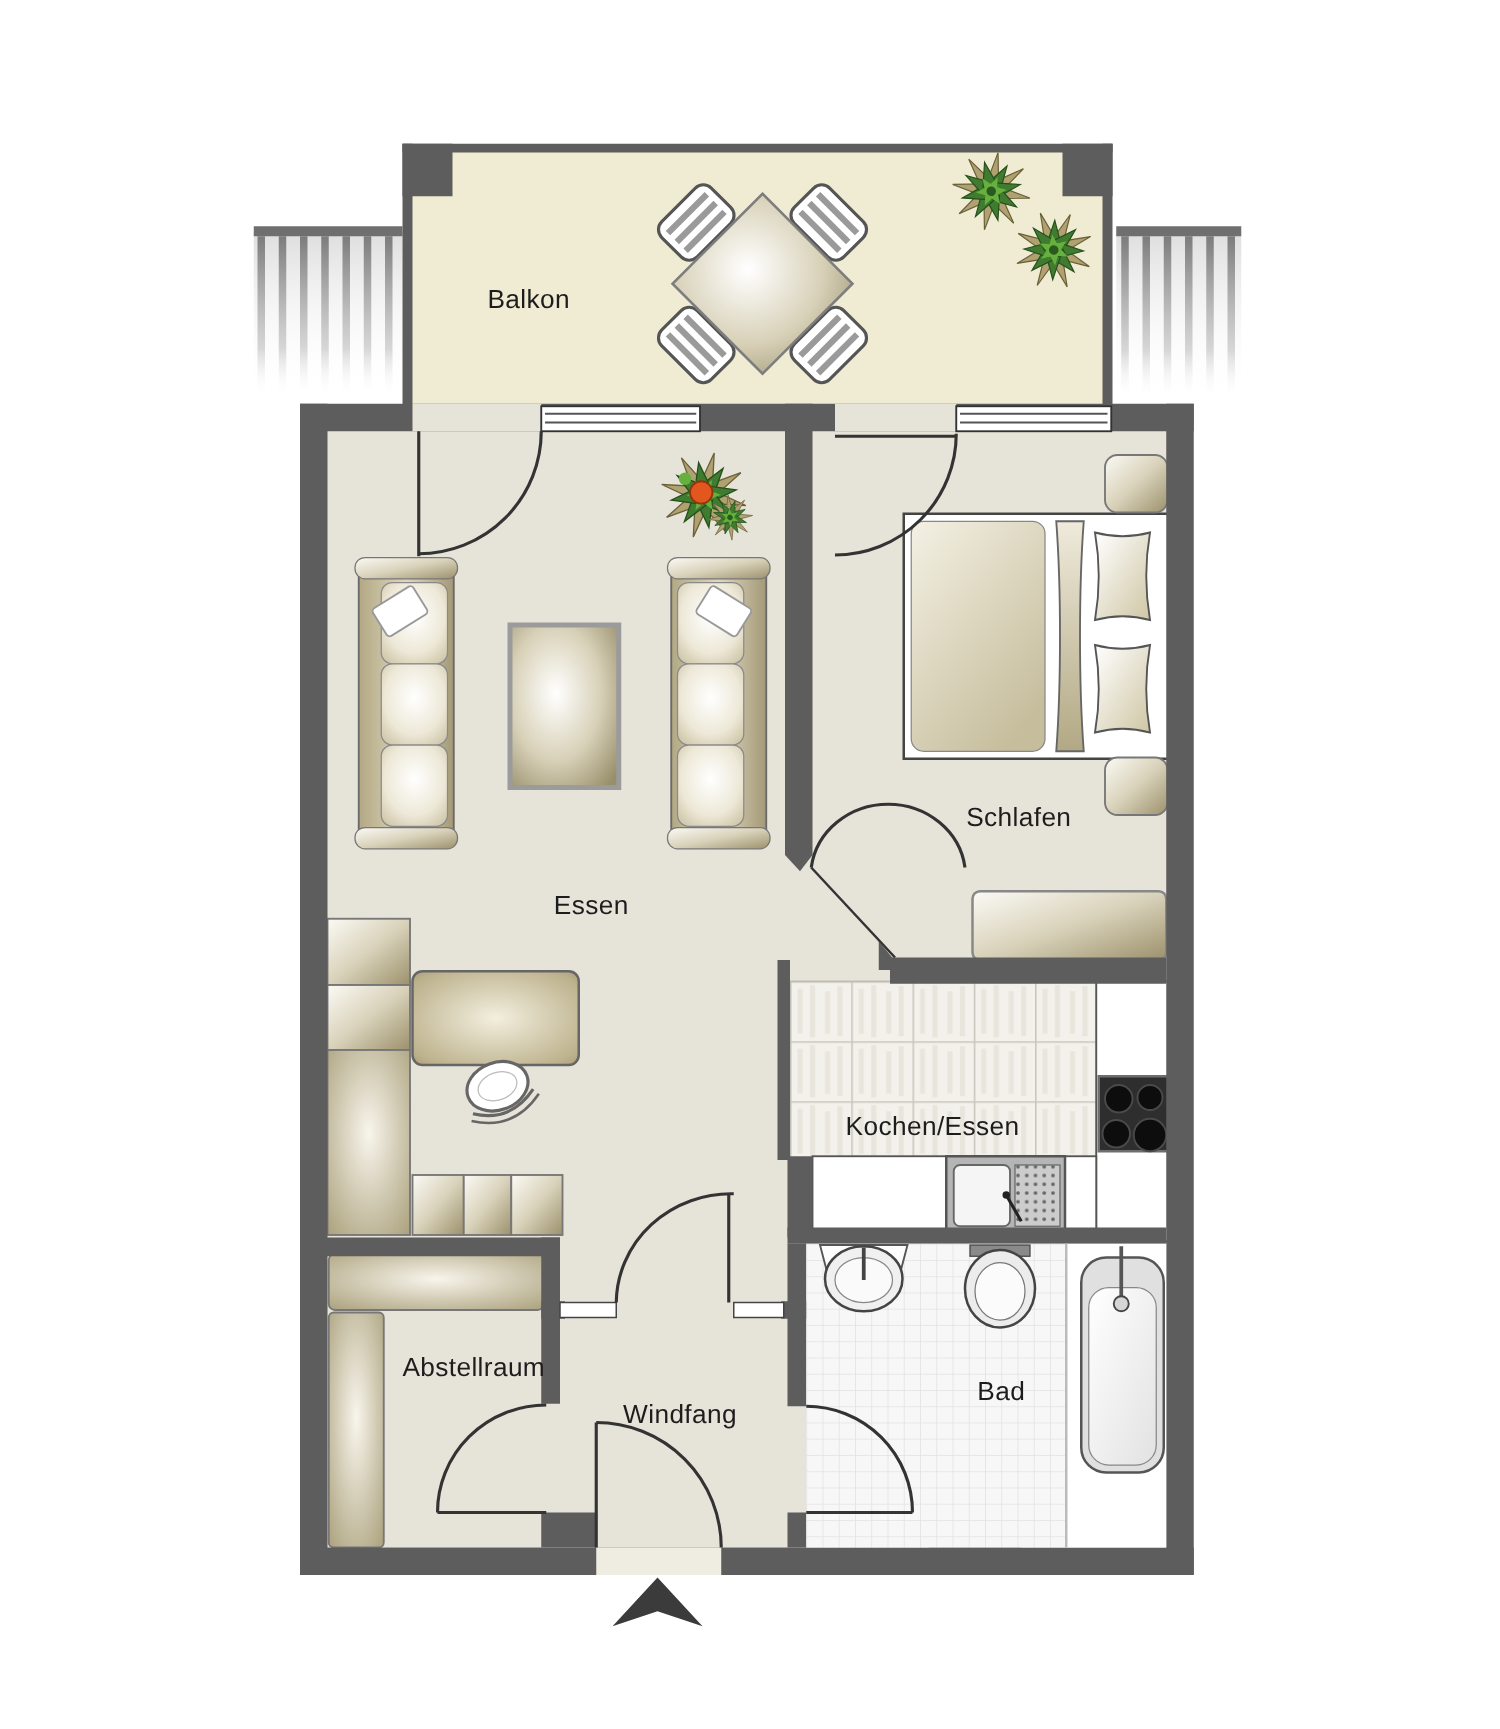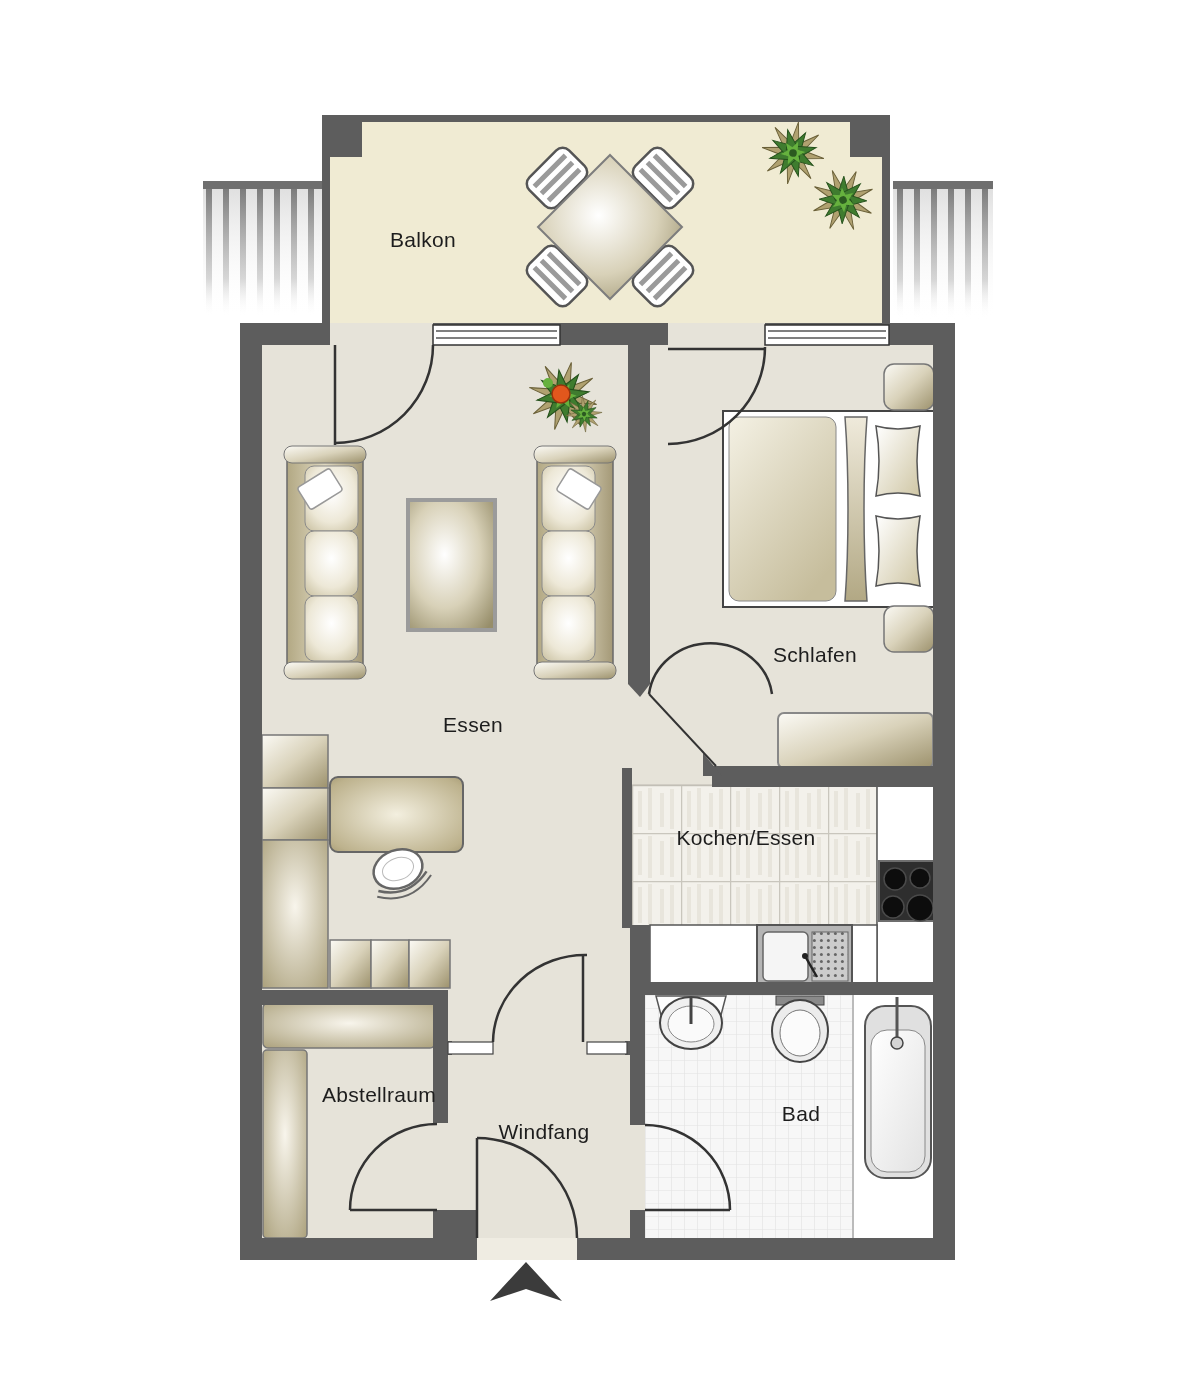--- a/index.html
+++ b/index.html
@@ -340,18 +340,18 @@
           <path d="M477,1138 A100,100 0 0 1 577,1238"></path>
     </g>
   </g>
 
   <polygon points="526,1262 562,1301 526,1289 490,1301" fill="#3b3b3b"></polygon>
 </svg>
 
 <div class="room-label" style="left:423px;top:240px;">Balkon</div>
 <div class="room-label" style="left:473px;top:725px;">Essen</div>
 <div class="room-label" style="left:815px;top:642px;margin-top:13px;">Schlafen</div>
-<div class="room-label" style="left:746px;top:838px;text-align:center;">Kochen/Essen</div>
+<div class="room-label" style="left:746px;top:902px;text-align:center;">Kochen/Essen</div>
 <div class="room-label" style="left:379px;top:1095px;">Abstellraum</div>
 <div class="room-label" style="left:544px;top:1104px;margin-top:28px;">Windfang</div>
 <div class="room-label" style="left:785px;top:1114px;margin-left:16px;">Bad</div>
 
 </div>
 
 </body></html>

